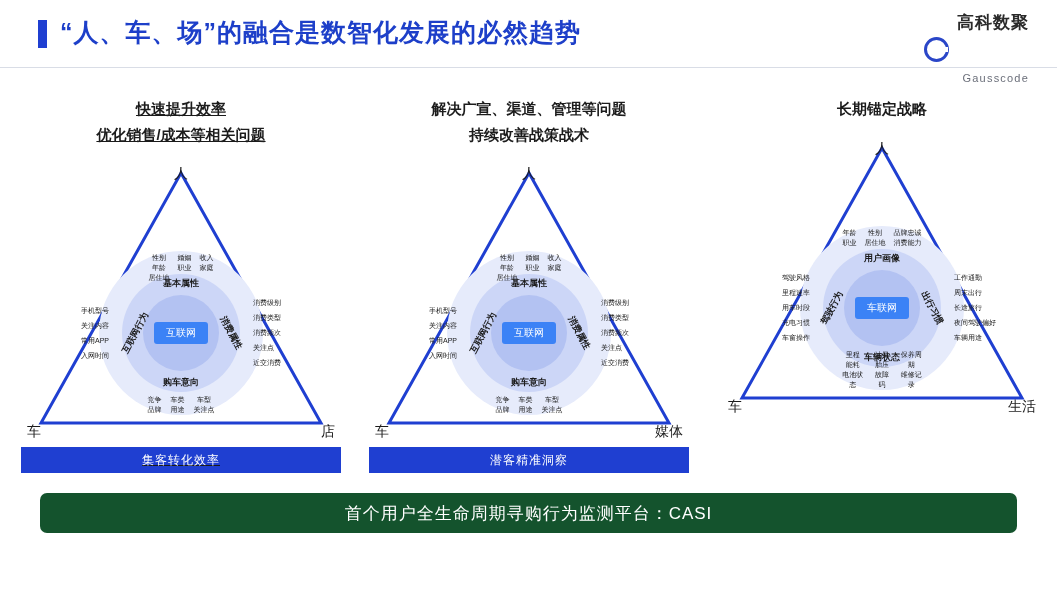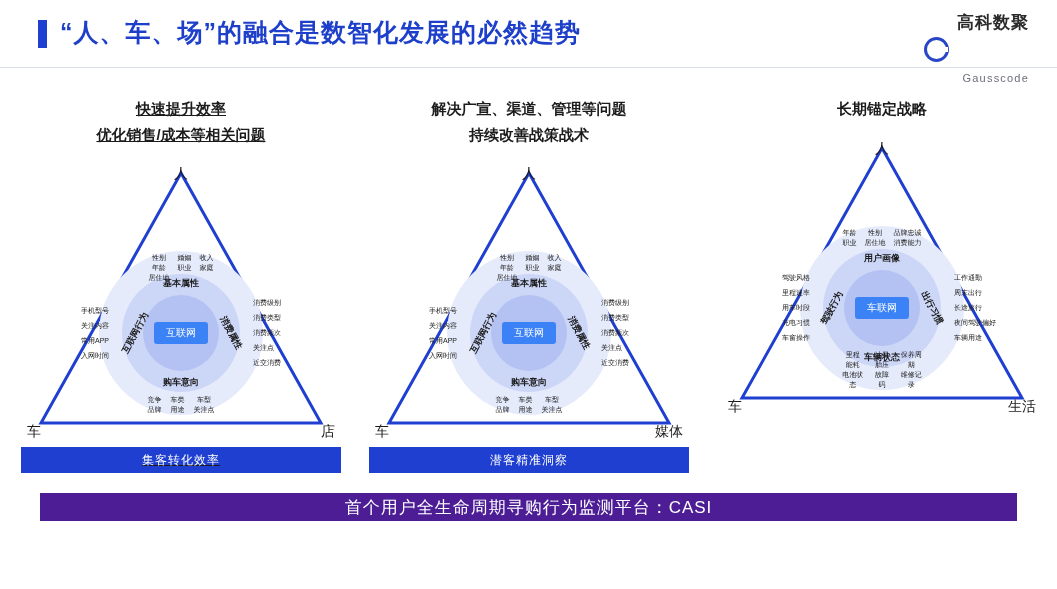--- a/index.html
+++ b/index.html
@@ -253,28 +253,29 @@
     display: flex;
     align-items: center;
     justify-content: center;
     letter-spacing: 1px;
   }
   .footer-bar {
     position: absolute;
     left: 40px;
     top: 493px;
     width: 977px;
-    height: 28px;
-    background: #4c1d95;
+    height: 40px;
+    background: #14532d;
     color: #ffffff;
     font-size: 17px;
     display: flex;
     align-items: center;
     justify-content: center;
     letter-spacing: 1px;
+    border-radius: 7px;
   }
 </style>
 </head>
 <body>
 
 <div class="header">
   <div class="title-bullet"></div>
   <div class="page-title">“人、车、场”的融合是数智化发展的必然趋势</div>
   <div class="brand">
     <div class="brand-mark"></div>

